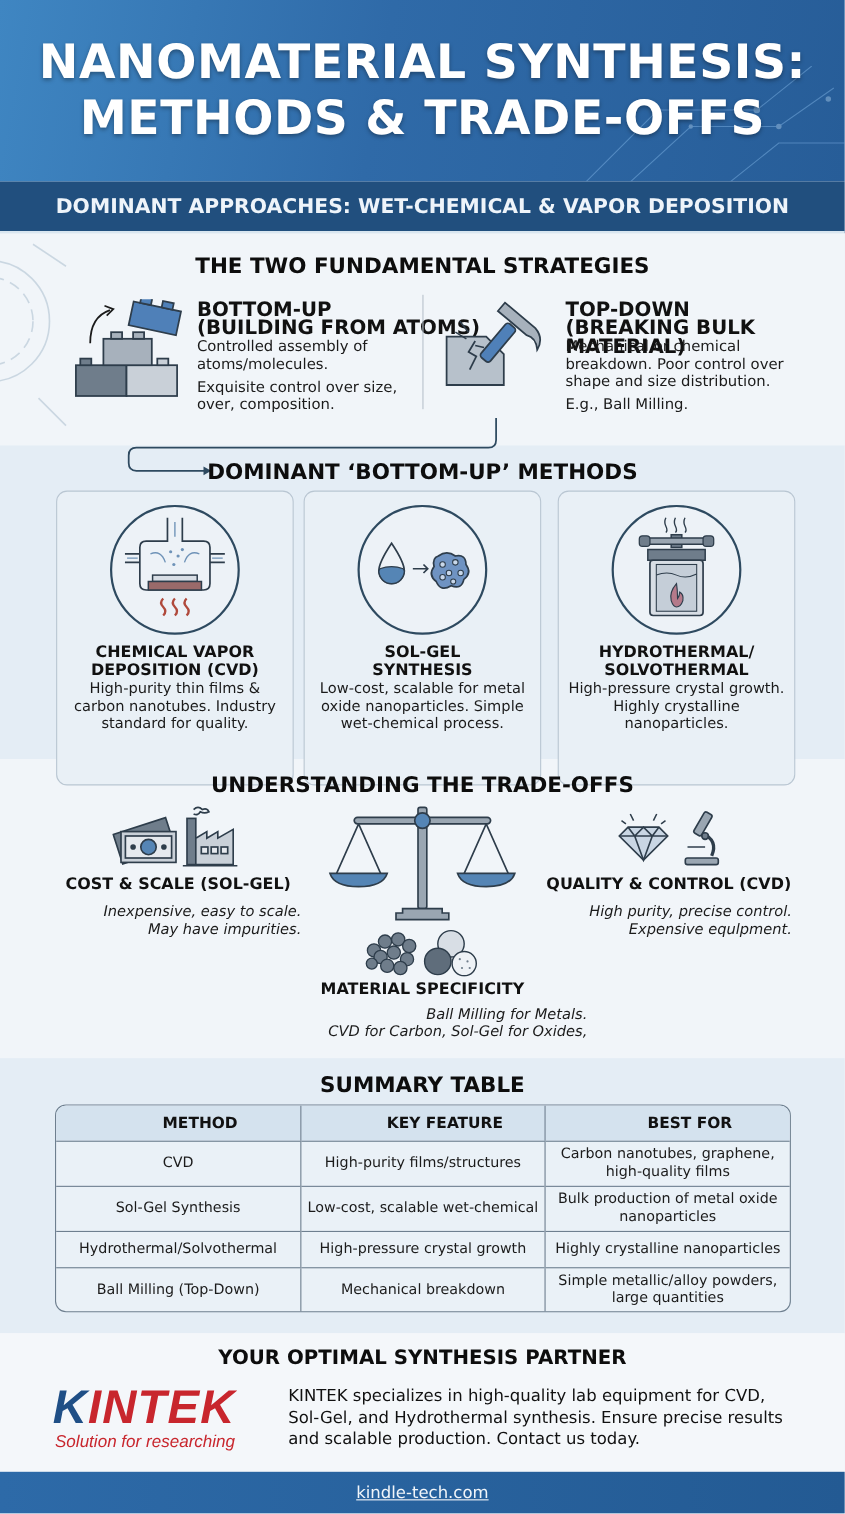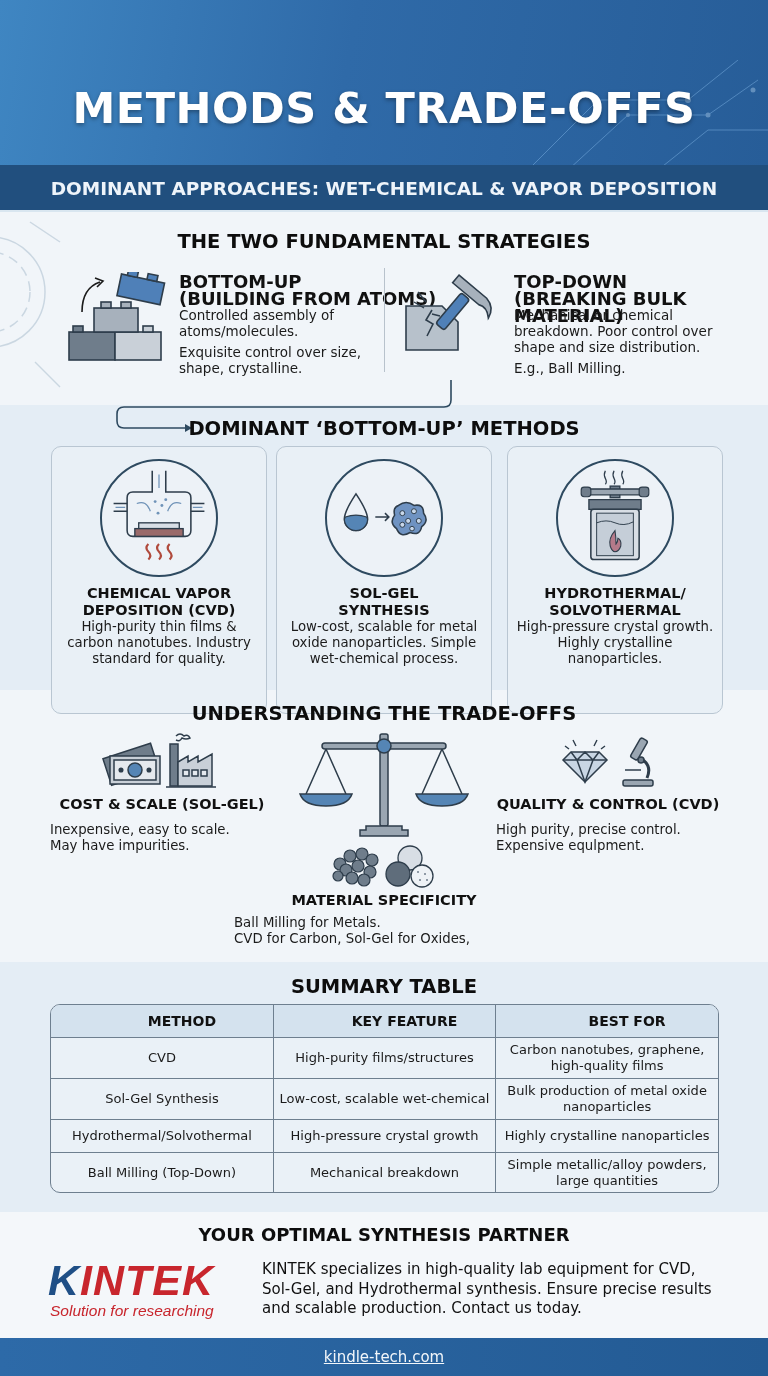--- a/index.html
+++ b/index.html
@@ -34,21 +34,21 @@
   .strat-divider { position: absolute; left: 384px; top: 268px; width: 1px; height: 104px; background: #b8c2cc; }
   .flow-line { position: absolute; left: 0; top: 0; width: 768px; height: 440px; pointer-events: none; }
 
   .card { position: absolute; top: 446px; width: 216px; height: 268px; border: 1px solid #b9c6d2; border-radius: 10px; background: #e9f0f6; }
   .card .icon-circle { position: absolute; left: 50%; top: 12px; width: 118px; height: 118px; margin-left: -59px; border-radius: 50%; border: 2px solid #2e4a60; background: #edf2f7; }
   .card .icon-circle svg { width: 100%; height: 100%; }
   .card .c-title { position: absolute; left: 0; top: 138px; width: 100%; text-align: center; font-weight: 700; font-size: 14.5px; line-height: 17px; color: #111; }
   .card .c-body { position: absolute; left: 0; top: 172px; width: 100%; text-align: center; font-size: 13.3px; line-height: 16px; color: #1b1b1b; padding: 0 4px; }
 
   .to-title { position: absolute; text-align: center; font-weight: 700; font-size: 14.5px; color: #111; }
-  .to-body { position: absolute; text-align: left; font-size: 13.3px; line-height: 16px; color: #1b1b1b; }
+  .to-body { position: absolute; text-align: right; font-size: 13.3px; line-height: 16px; color: #1b1b1b; font-style: italic; }
 
   .table-wrap { position: absolute; left: 50px; top: 1004px; width: 669px; height: 189px; border: 1px solid #6e7f8f; border-radius: 10px; overflow: hidden; background: #eaf1f7; }
   table { width: 100%; height: 100%; border-collapse: collapse; table-layout: fixed; }
   th { height: 32px; background: #d4e2ee; font-weight: 700; font-size: 14px; color: #111; border-bottom: 1px solid #6e7f8f; padding-left: 40px; }
   td { font-size: 13px; line-height: 16px; color: #1b1b1b; text-align: center; border-top: 1px solid #6e7f8f; padding: 0 4px; }
   th + th, td + td { border-left: 1px solid #6e7f8f; }
   tr.r0 td { height: 41px; } tr.r1 td { height: 41px; } tr.r2 td { height: 33px; } tr.r3 td { height: 41px; }
   tbody tr:first-child td { border-top: none; }
 
   .partner-title { position: absolute; left: 0; top: 1224px; width: 768px; text-align: center; font-weight: 700; font-size: 18px; color: #0d0d0d; }
@@ -71,21 +71,21 @@
       <path d="M150 110 L200 70 L260 70"></path>
     </g>
     <g fill="#cfeaff">
         <circle cx="180" cy="40" r="3"></circle>
         <circle cx="200" cy="55" r="2.5"></circle>
         <circle cx="120" cy="55" r="2"></circle>
         <circle cx="245" cy="30" r="2.5"></circle>
       </g>
   </svg>
   <h1>
-    <br>
+    <span>NANOMATERIAL SYNTHESIS:</span><br>
     <span>METHODS &amp; TRADE-OFFS</span>
   </h1>
 </div>
 <div class="subband">DOMINANT APPROACHES: WET-CHEMICAL &amp; VAPOR DEPOSITION</div>
 
 <div class="sec sec-strat"></div>
 <div class="sec sec-methods"></div>
 <div class="sec sec-trade"></div>
 <div class="sec sec-summary"></div>
 <div class="sec sec-partner"></div>
@@ -121,21 +121,21 @@
 </svg>
 
 <div class="strat-head" style="left:179px;top:273px;">
   <div>BOTTOM-UP</div>
   <div>(BUILDING FROM ATOMS)</div>
 </div>
 <div class="strat-body" style="left:179px;top:307px;">
   <div>Controlled assembly of</div>
   <div>atoms/molecules.</div>
   <div style="margin-top:5px">Exquisite control over size,</div>
-  <div>shape, crystalline.</div>
+  <div>over, composition.</div>
 </div>
 
 <div class="strat-divider"></div>
 
 <svg style="position:absolute;left:400px;top:272px;width:100px;height:80px;" viewBox="0 0 100 80">
   <path d="M6 52 L42 52 L58 68 L58 96 L6 96 Z" transform="translate(0,-18)" fill="#b7c1cb" stroke="#2e3d4b" stroke-width="1.6"></path>
   <path d="M32 38 L26 48 L33 52 L27 64" fill="none" stroke="#2e3d4b" stroke-width="1.6"></path>
   <path d="M14 30 L24 36 M18 20 L26 30 M32 42 L40 44" stroke="#2e3d4b" stroke-width="1.4"></path>
   <g transform="rotate(40 60 30)">
     <rect x="55" y="22" width="11" height="40" rx="3" fill="#4f80b8" stroke="#2e3d4b" stroke-width="1.6"></rect>

